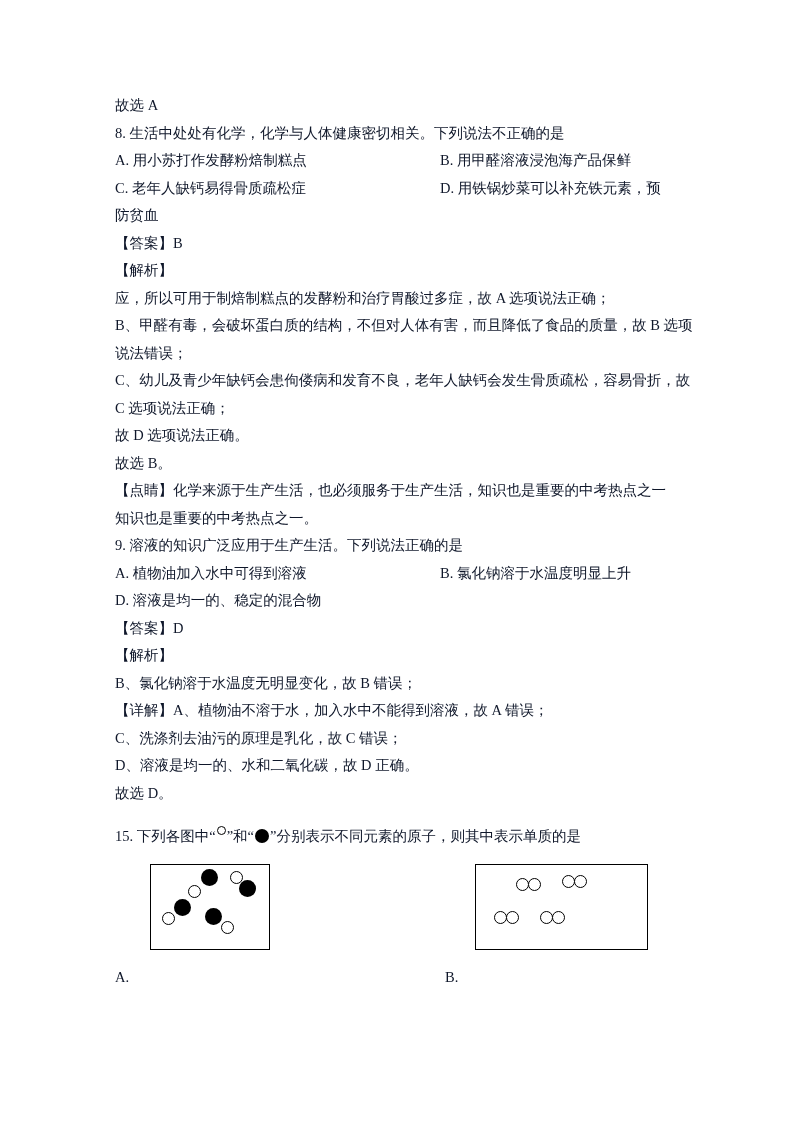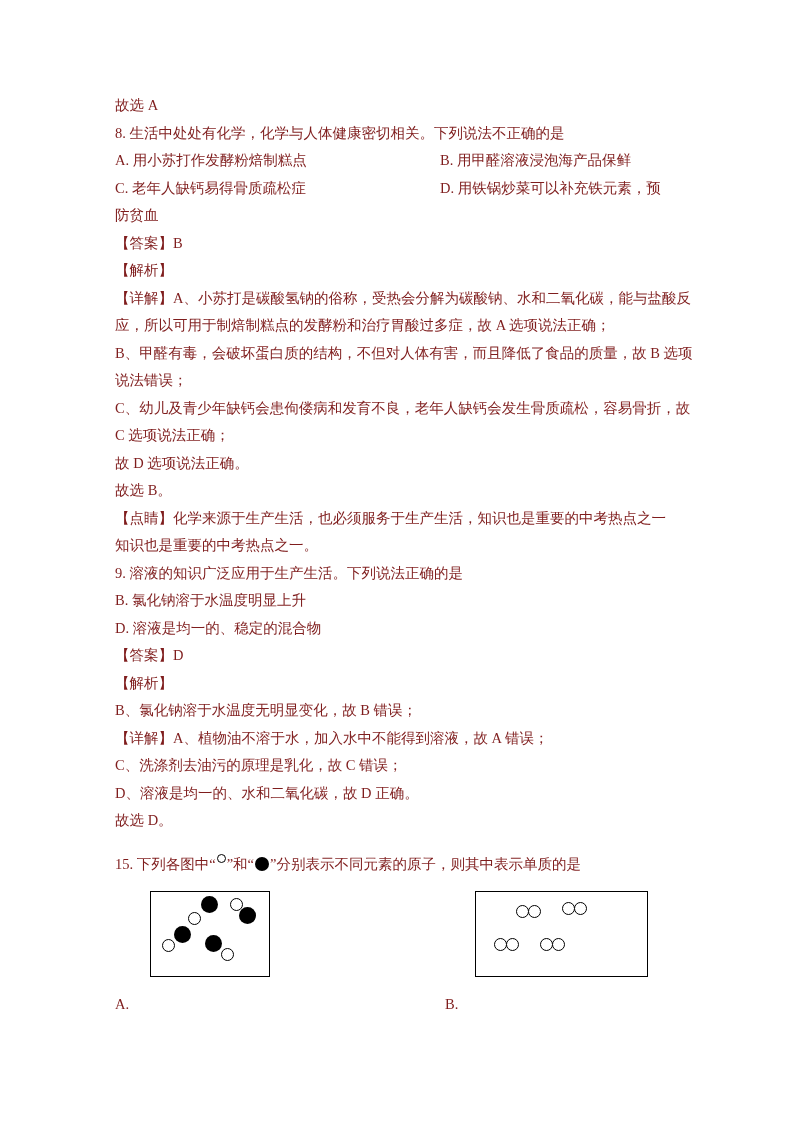--- a/index.html
+++ b/index.html
@@ -6,21 +6,21 @@
   html, body { background: #ffffff; }
   .page {
     position: relative;
     width: 794px;
     height: 1123px;
     margin: 0 auto;
     background: #ffffff;
     padding: 92px 110px 0 115px;
     font-family: "Liberation Serif", "DejaVu Serif", serif;
     font-size: 14.5px;
-    color: #7f1d1d;
+    color: #0f172a;
     line-height: 27.5px;
   }
   .line { height: 27.5px; white-space: nowrap; overflow: visible; }
   .opt-row { display: flex; }
   .opt-left { width: 325px; flex: 0 0 325px; }
   .opt-right { flex: 1; }
 
   .q10-line { margin-top: 16px; }
   .inline-atom { display: inline-block; border-radius: 50%; }
   .inline-atom.white { width: 9px; height: 9px; border: 1px solid #000; background: #fff; vertical-align: 6px; margin: 0 1px; }
@@ -50,33 +50,33 @@
     <span class="opt-right">B. 用甲醛溶液浸泡海产品保鲜</span>
   </div>
   <div class="line opt-row">
     <span class="opt-left">C. 老年人缺钙易得骨质疏松症</span>
     <span class="opt-right">D. 用铁锅炒菜可以补充铁元素，预</span>
   </div>
   <div class="line">防贫血</div>
 
   <div class="line">【答案】B</div>
   <div class="line">【解析】</div>
-  <div class="line">【详解】A、小苏打是碳酸氢钠的俗称，受热会分解为碳酸钠、水和二氧化碳，能与盐酸反</div>
   <div class="line">应，所以可用于制焙制糕点的发酵粉和治疗胃酸过多症，故 A 选项说法正确；</div>
   <div class="line">B、甲醛有毒，会破坏蛋白质的结构，不但对人体有害，而且降低了食品的质量，故 B 选项</div>
   <div class="line">说法错误；</div>
   <div class="line">C、幼儿及青少年缺钙会患佝偻病和发育不良，老年人缺钙会发生骨质疏松，容易骨折，故</div>
   <div class="line">C 选项说法正确；</div>
   <div class="line">故 D 选项说法正确。</div>
   <div class="line">故选 B。</div>
   <div class="line">【点睛】化学来源于生产生活，也必须服务于生产生活，知识也是重要的中考热点之一</div>
   <div class="line">知识也是重要的中考热点之一。</div>
 
   <div class="line">9. 溶液的知识广泛应用于生产生活。下列说法正确的是</div>
   <div class="line opt-row">
+    <span class="opt-left">A. 植物油加入水中可得到溶液</span>
     <span class="opt-right">B. 氯化钠溶于水温度明显上升</span>
   </div>
   <div class="line opt-row">
     <span class="opt-right">D. 溶液是均一的、稳定的混合物</span>
   </div>
   <div class="line">【答案】D</div>
   <div class="line">【解析】</div>
   <div class="line">B、氯化钠溶于水温度无明显变化，故 B 错误；</div>
   <div class="line">【详解】A、植物油不溶于水，加入水中不能得到溶液，故 A 错误；</div>
   <div class="line">C、洗涤剂去油污的原理是乳化，故 C 错误；</div>

